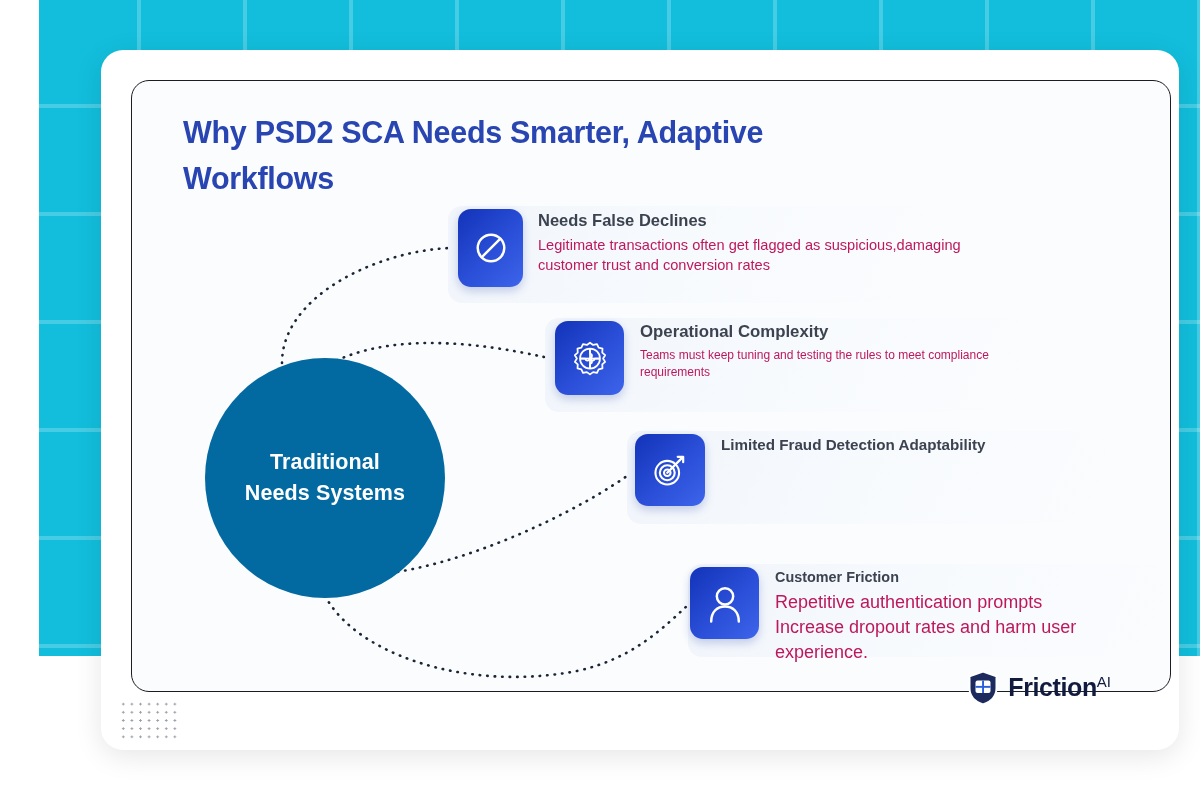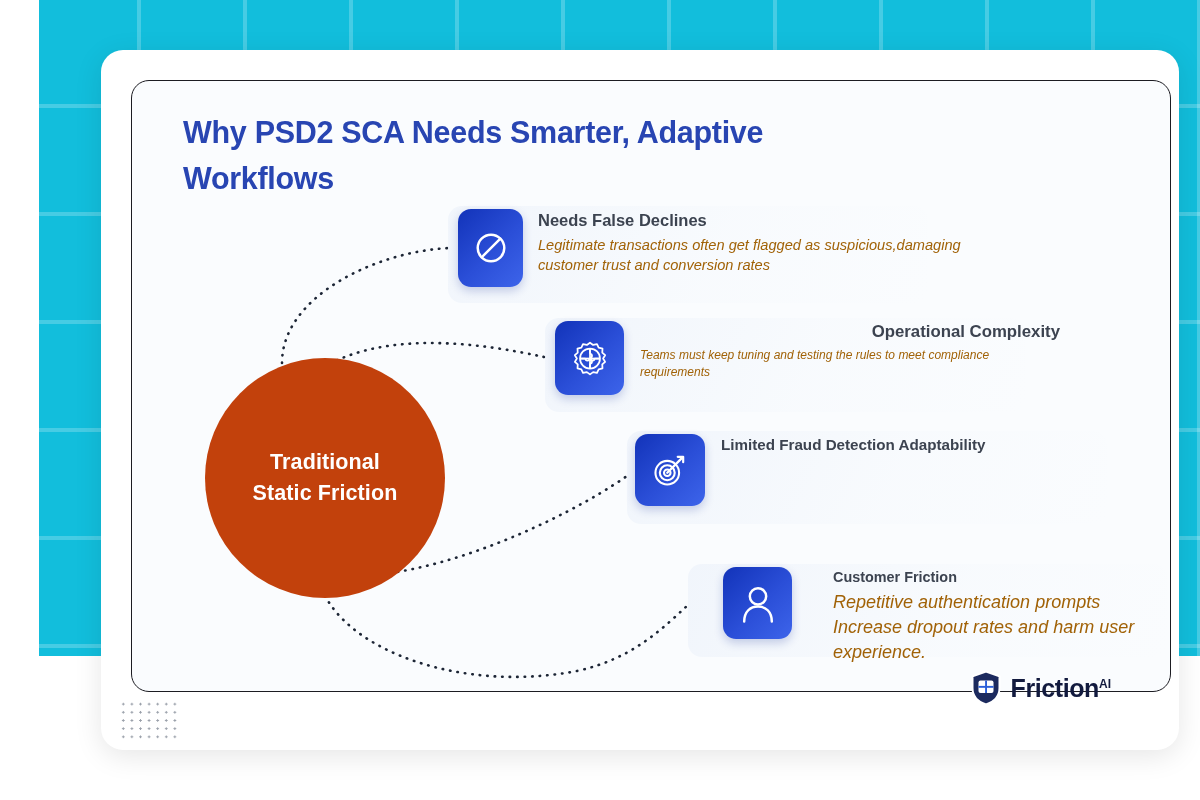--- a/index.html
+++ b/index.html
@@ -65,21 +65,21 @@
   }
 
   
   .hub {
     position: absolute;
     left: 73px;
     top: 277px;
     width: 240px;
     height: 240px;
     border-radius: 50%;
-    background: #c2410c;
+    background: #0369a1;
     display: flex;
     align-items: center;
     justify-content: center;
     z-index: 3;
   }
   .hub-label {
     color: #ffffff;
     font-size: 21.5px;
     font-weight: bold;
     line-height: 1.42;
@@ -121,49 +121,48 @@
   }
   .icon-tile svg { display: block; }
 
   .item-text { padding-top: 1px; }
   .item-title {
     color: #3c4350;
     font-weight: bold;
     line-height: 1.25;
   }
   .item-desc {
-    color: #a16207;
+    color: #be185d;
     line-height: 1.38;
     margin-top: 4px;
-    font-style: italic;
   }
 
   
   #item-1 { left: 326px; top: 128px; }
   #item-1 .icon-tile { width: 65px; height: 78px; }
   #item-1 .item-text { margin-left: 15px; }
   #item-1 .item-title { font-size: 16.5px; }
   #item-1 .item-desc  { font-size: 14.6px; max-width: 445px; }
   #bg-1 { left: 316px; top: 125px; width: 480px; height: 97px; }
 
   #item-2 { left: 423px; top: 240px; }
   #item-2 .icon-tile { width: 69px; height: 74px; }
   #item-2 .item-text { margin-left: 16px; }
-  #item-2 .item-title { font-size: 16.8px; text-align: right; }
+  #item-2 .item-title { font-size: 16.8px; }
   #item-2 .item-desc  { font-size: 12px; max-width: 420px; }
   #bg-2 { left: 413px; top: 237px; width: 480px; height: 94px; }
 
   #item-3 { left: 503px; top: 353px; }
   #item-3 .icon-tile { width: 70px; height: 72px; }
   #item-3 .item-text { margin-left: 16px; }
   #item-3 .item-title { font-size: 15.2px; }
   #item-3 .item-desc  { font-size: 14.4px; max-width: 330px; }
   #bg-3 { left: 495px; top: 350px; width: 480px; height: 93px; }
 
-  #item-4 { left: 591px; top: 486px; gap: 25px; }
+  #item-4 { left: 558px; top: 486px; }
   #item-4 .icon-tile { width: 69px; height: 72px; }
   #item-4 .item-text { margin-left: 16px; }
   #item-4 .item-title { font-size: 14.4px; }
   #item-4 .item-desc  { font-size: 18px; max-width: 320px; }
   #bg-4 { left: 556px; top: 483px; width: 480px; height: 93px; }
 
   
   .dotgrid {
     position: absolute;
     left: 80px;
@@ -186,22 +185,22 @@
     z-index: 4;
   }
   .logo-text {
     font-size: 25px;
     font-weight: bold;
     color: #121A3E;
     letter-spacing: -0.4px;
     position: relative;
   }
   .logo-sup {
-    font-size: 12px;
-    font-weight: bold;
+    font-size: 15px;
+    font-weight: normal;
     color: #121A3E;
     vertical-align: super;
     letter-spacing: 0;
   }
 </style>
 </head>
 <body>
 
 <div class="stage">
 
@@ -216,21 +215,21 @@
           <path d="M 150 282 C 150 215 245 170 318 167"></path>
           <path d="M 185 290 C 250 248 348 262 412 276"></path>
           <path d="M 206 495 C 300 500 430 440 495 395"></path>
           <path d="M 190 508 C 215 570 330 612 445 590 C 500 578 530 548 556 524"></path>
         </g>
       </svg>
 
       <div class="hub">
         <div class="hub-label">
           <span>Traditional</span><br>
-          <span>Static Friction</span>
+          <span>Needs Systems</span>
         </div>
       </div>
 
       <div class="item-bg" id="bg-1"></div>
       <div class="item" id="item-1">
         <div class="icon-tile">
           <svg width="38" height="38" viewBox="0 0 40 40">
             <circle cx="20" cy="20" r="14" fill="none" stroke="#fff" stroke-width="2.6"></circle>
             <line x1="10.4" y1="29.6" x2="29.6" y2="10.4" stroke="#fff" stroke-width="2.6" stroke-linecap="round"></line>
           </svg>

